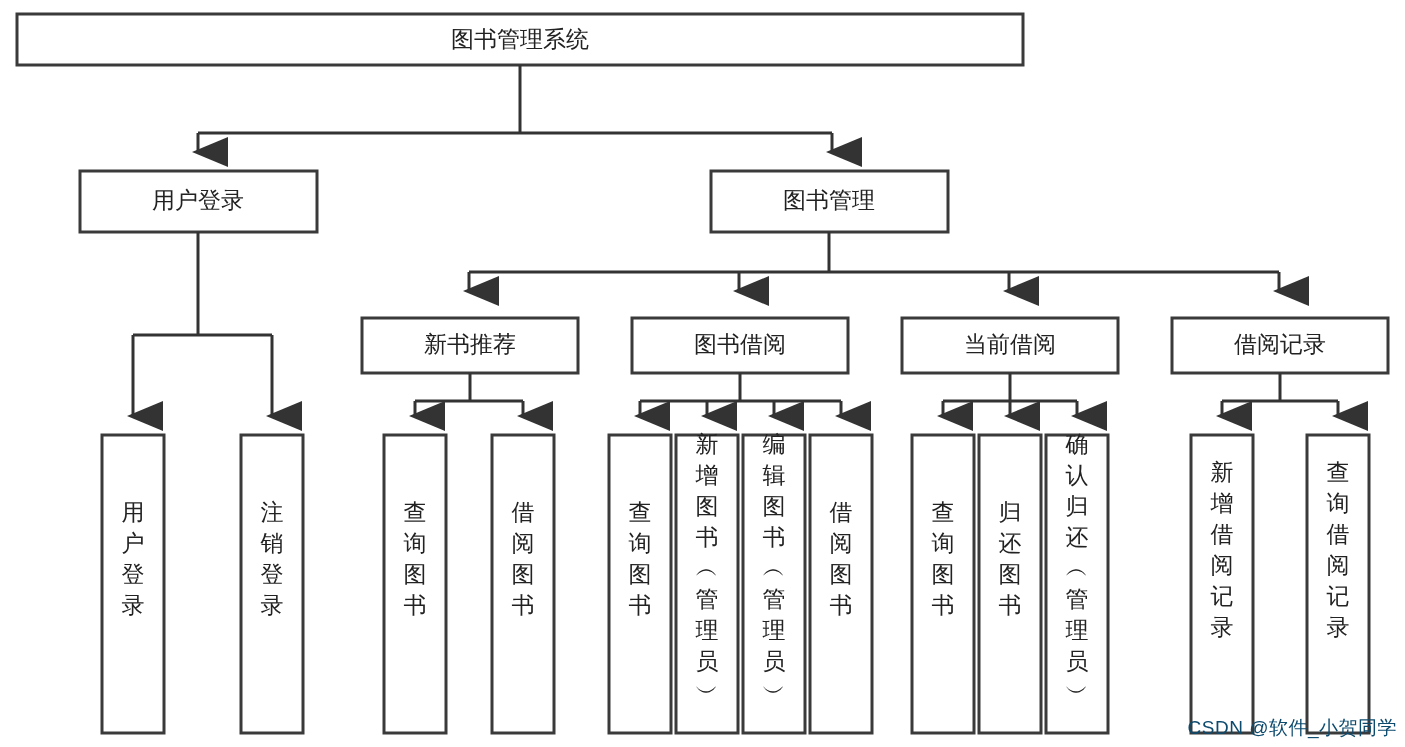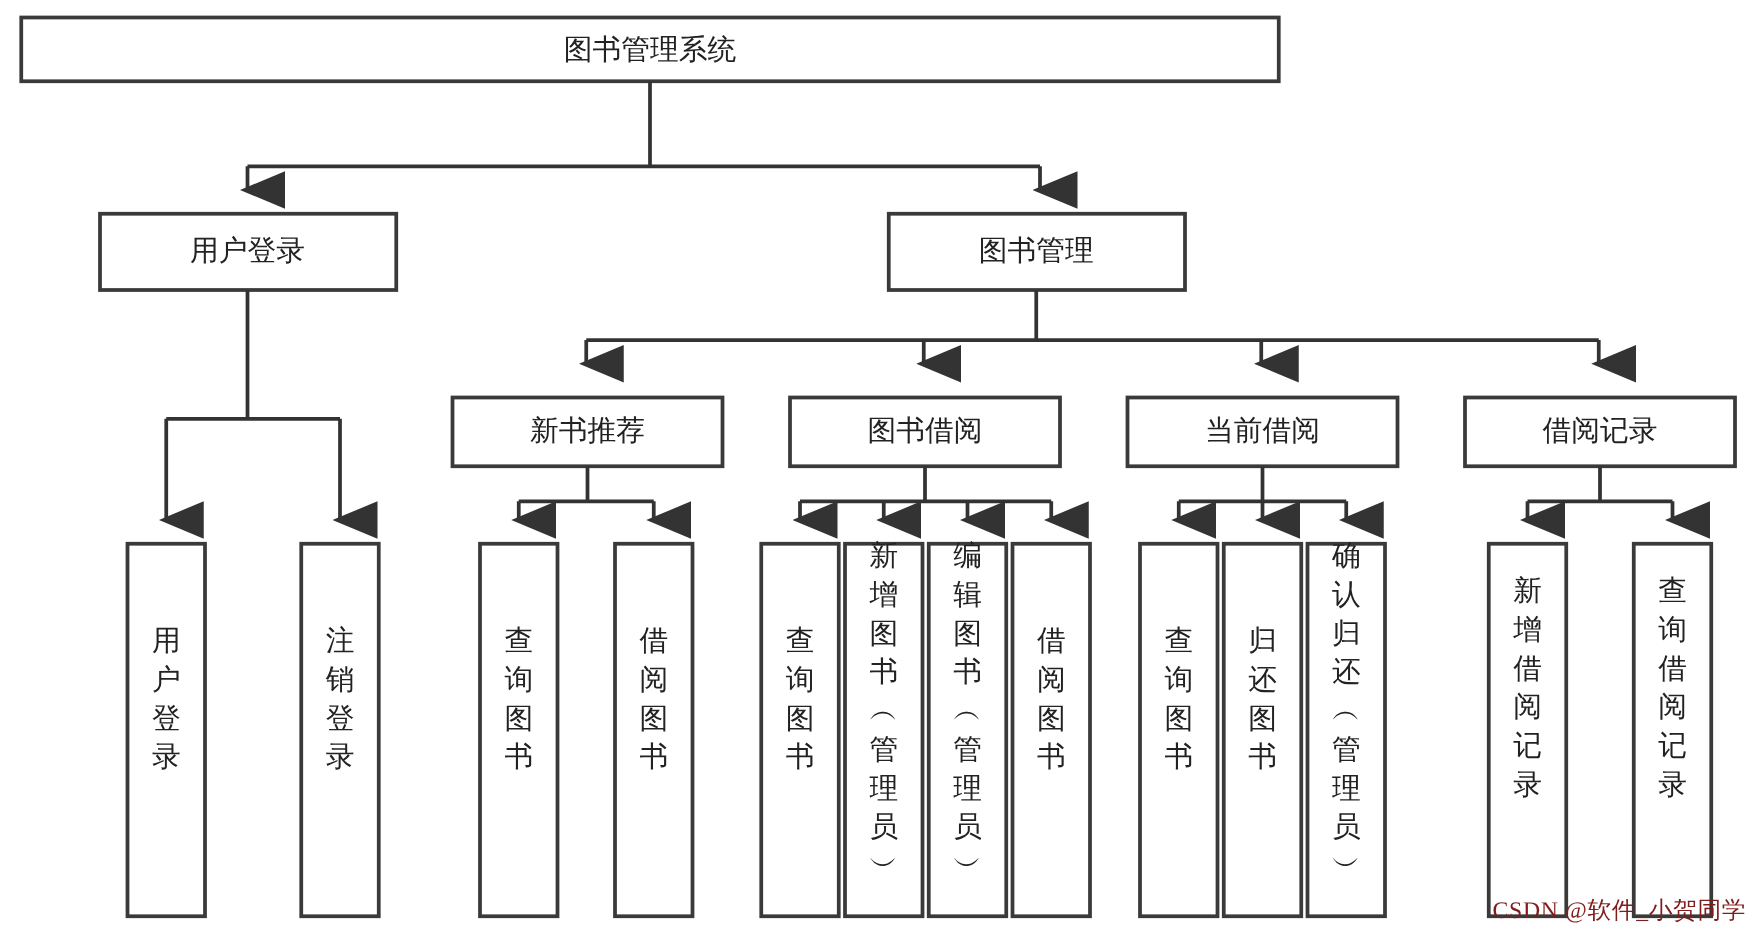--- a/index.html
+++ b/index.html
@@ -42,23 +42,23 @@
     stroke-width: 3;
     fill: none;
   }
   .arrow-head {
     fill: #333333;
   }
   .watermark {
     position: absolute;
     right: 8px;
     bottom: 6px;
-    color: #7f1d1d;
+    color: #0c4a6e;
     font-size: 19px;
-    font-family: Liberation Serif, serif;
+    font-family: Liberation Sans, sans-serif;
     letter-spacing: 0.5px;
     white-space: nowrap;
     user-select: none;
   }
 </style>
 </head>
 <body>
 
 <svg id="diagram" viewBox="0 0 1405 747" xmlns="http://www.w3.org/2000/svg">
   <defs>

